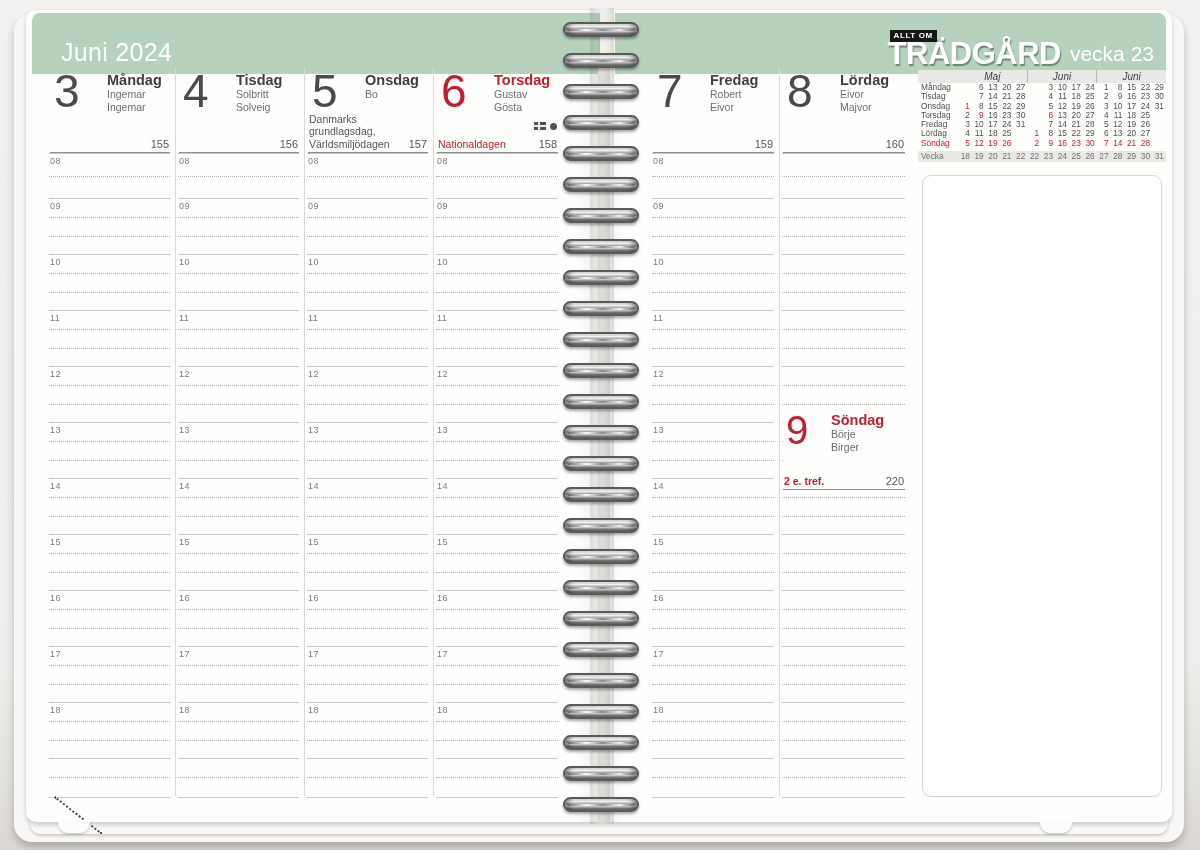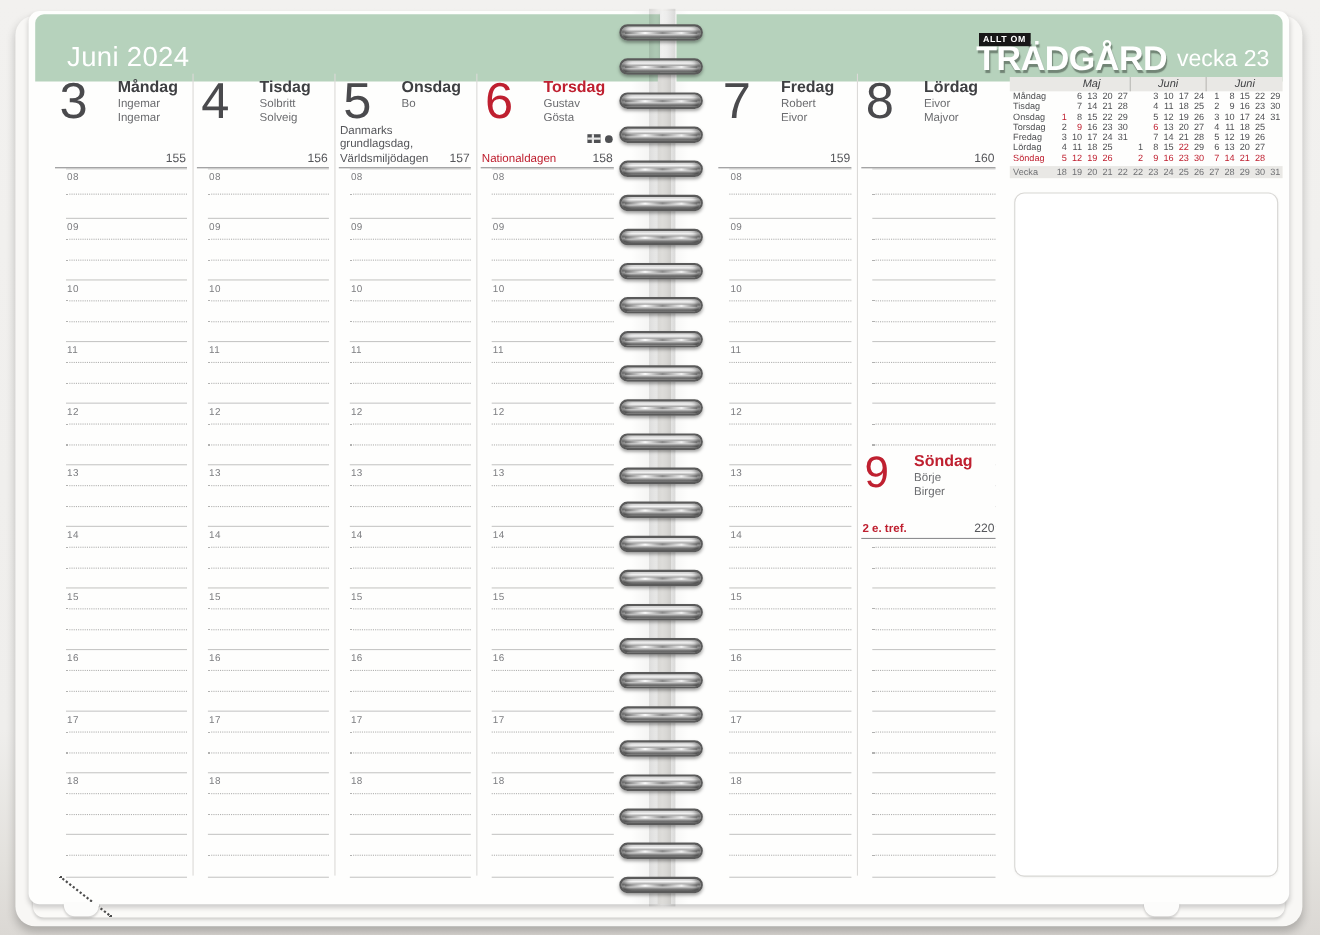--- a/index.html
+++ b/index.html
@@ -51,21 +51,21 @@
   .flag-ic{width:12px;height:8px;background:#4f5053;position:relative;display:inline-block;}
   .flag-ic::before{content:'';position:absolute;left:3.5px;top:0;width:2px;height:100%;background:#e9e9e9;}
   .flag-ic::after{content:'';position:absolute;left:0;top:3px;width:100%;height:2px;background:#e9e9e9;}
   .moon-ic{width:7px;height:7px;border-radius:50%;background:#4f5053;display:inline-block;}
   .hdr-bottom{position:absolute;left:1px;right:1px;bottom:2px;display:flex;
       justify-content:space-between;align-items:flex-end;}
   .holiday{font-size:10.5px;color:#55565a;line-height:12.5px;margin-top:28px;}
   .holiday.red{color:#bf2030;}
   .doy{font-size:11px;color:#55565a;}
   
-  .hourgrid{margin:0 5px 0 13px;border-bottom:1px solid #c7c7c6;}
+  .hourgrid{margin:0 5px 0 2px;border-bottom:1px solid #c7c7c6;}
   .hrow{position:relative;box-sizing:border-box;border-top:1px solid #c7c7c6;}
   .hlabel{position:absolute;top:2px;left:1px;font-size:9px;color:#7c7d80;letter-spacing:0.4px;}
   .dotline{position:absolute;left:0;right:0;border-top:1px dotted #b1b1b0;}
   
   .sun-box{position:absolute;left:3px;right:5px;top:343px;height:79px;background:#fefefd;
       border-bottom:1px solid #8e8e90;z-index:2;}
   .sun-num{position:absolute;top:0;left:3px;font-size:40px;line-height:40px;color:#bf2030;letter-spacing:-2px;}
   .sun-meta{position:absolute;top:2px;left:48px;}
   .sun-bottom{position:absolute;bottom:2px;left:1px;right:1px;display:flex;
       justify-content:space-between;align-items:flex-end;}

